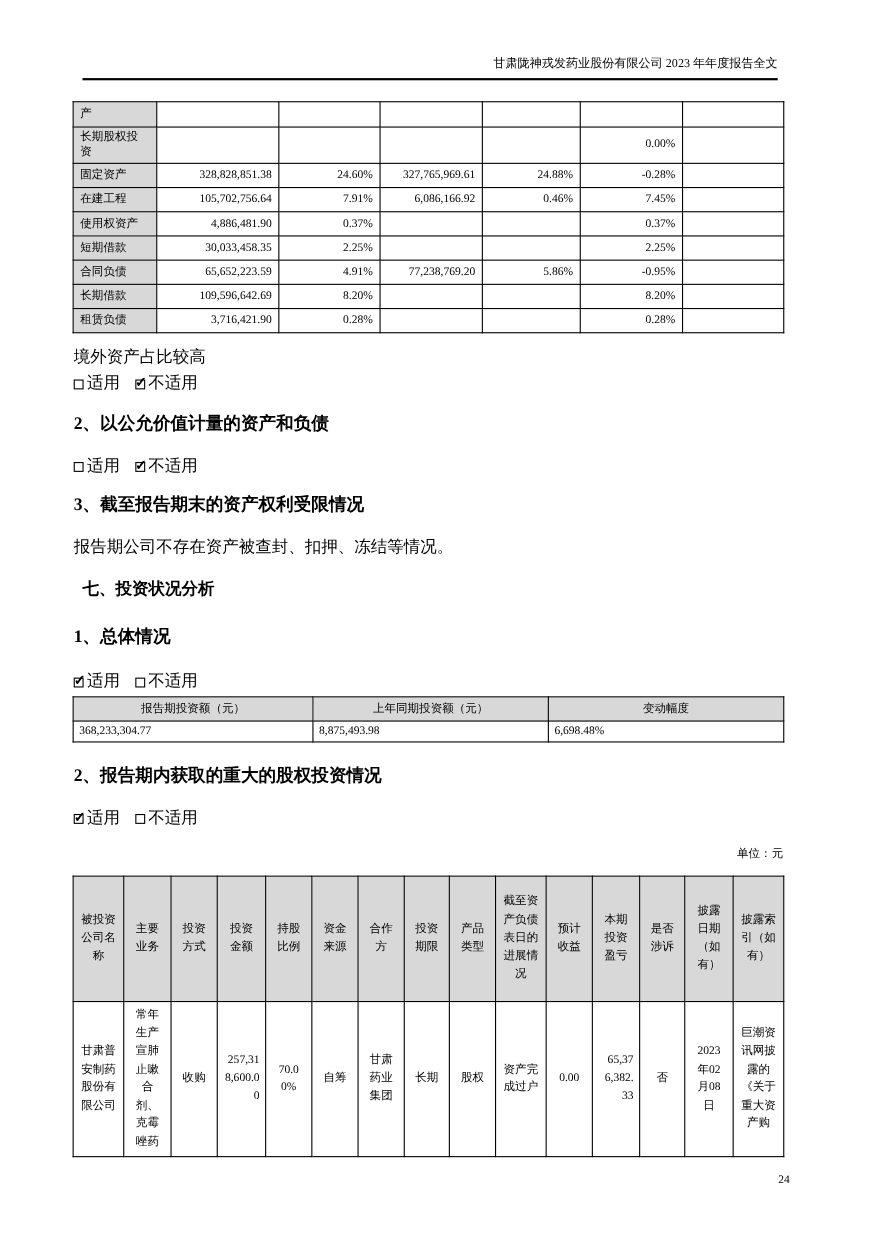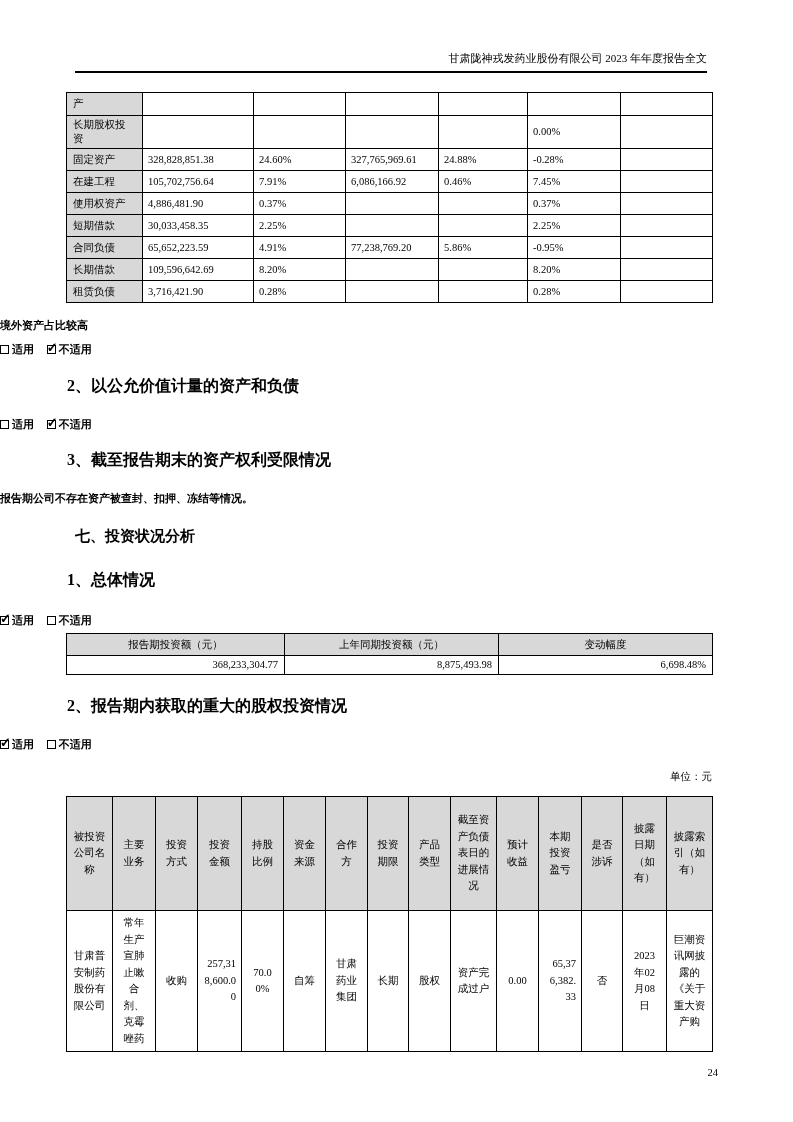--- a/index.html
+++ b/index.html
@@ -28,27 +28,27 @@
     border: 1px solid #000;
     font-size: 10.5px; line-height: 14px;
     padding: 2px 5px;
     overflow: hidden;
   }
   .shaded { background: #d8d8d8; }
 
   
   .t-assets { width: 646px; margin-top: 19px; }
   .t-assets td.c-label { text-align: left; padding-left: 6px; padding-right: 8px; }
-  .t-assets td.c-num { text-align: left; padding-right: 6px; }
+  .t-assets td.c-num { text-align: right; padding-right: 6px; }
   .t-assets tr.r-tall td { height: 30px; }
   .t-assets tr td { height: 22px; }
   .t-assets tr.r-first td { height: 23px; }
 
   
-  .body-line { font-size: 11px; line-height: 14px; font-weight: bold; }
+  .body-line { margin-left: 67px; font-size: 15px; line-height: 14px; }
   .note-line { margin-top: 15px; }
   .cb-line { margin-top: 10px; }
   .cb-group { margin-right: 10px; }
   .cb {
     display: inline-block; width: 9px; height: 9px;
     border: 1.5px solid #000; position: relative;
     vertical-align: -1px; margin-right: 3px;
   }
   .cb.checked::after {
     content: "\2713";
@@ -56,21 +56,21 @@
     font-size: 13px; font-weight: bold;
   }
 
   .h-sub { margin-left: 67px; font-size: 16px; font-weight: bold; line-height: 15px; }
   .h-big { margin-left: 75px; font-size: 15px; font-weight: bold; line-height: 19px; }
 
   
   .t-invest { width: 646px; margin-top: 6px; }
   .t-invest td { height: 22px; }
   .t-invest td.hd { text-align: center; }
-  .t-invest td.val { text-align: right; padding-right: 6px; height: 19px; }
+  .t-invest td.val { padding-right: 6px; height: 19px; }
 
   .unit-line { margin-left: 66px; width: 646px; text-align: right; font-size: 10.5px; line-height: 14px; margin-top: 19px; }
 
   
   .t-equity { width: 646px; margin-top: 12px; }
   .t-equity td {
     padding: 2px 6px;
     word-break: break-all;
     text-align: center;
     vertical-align: middle;

